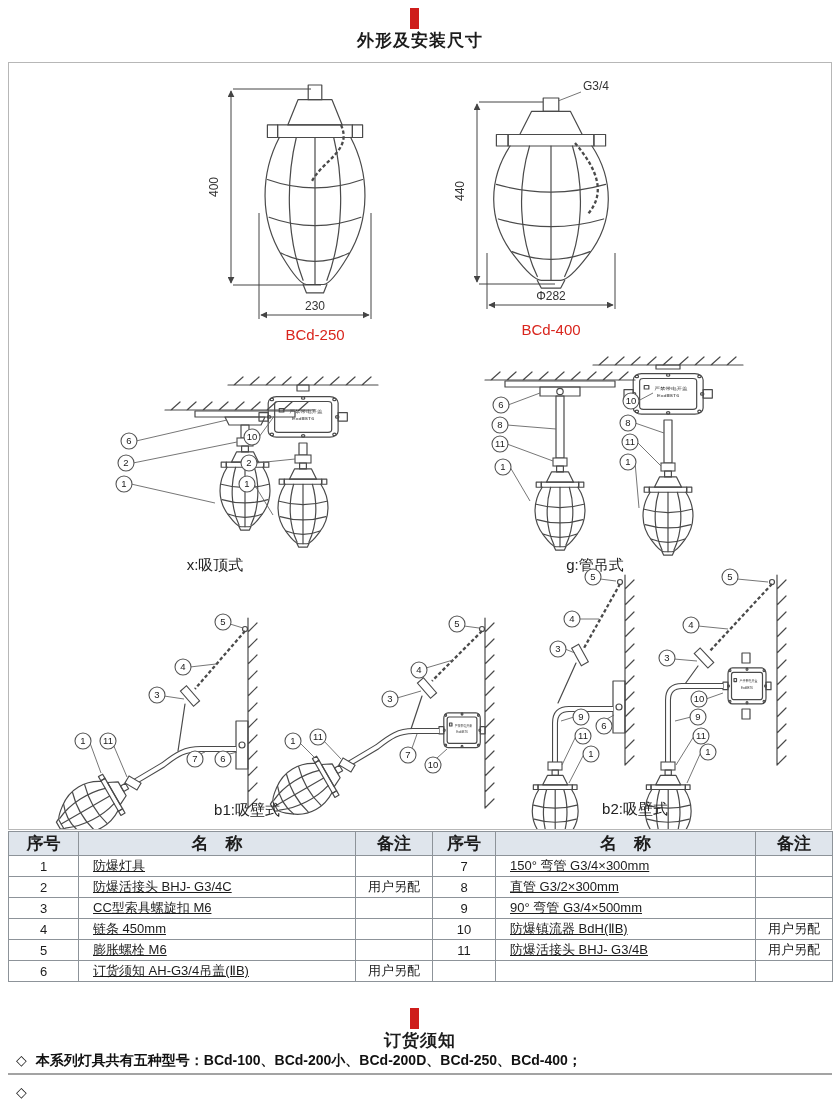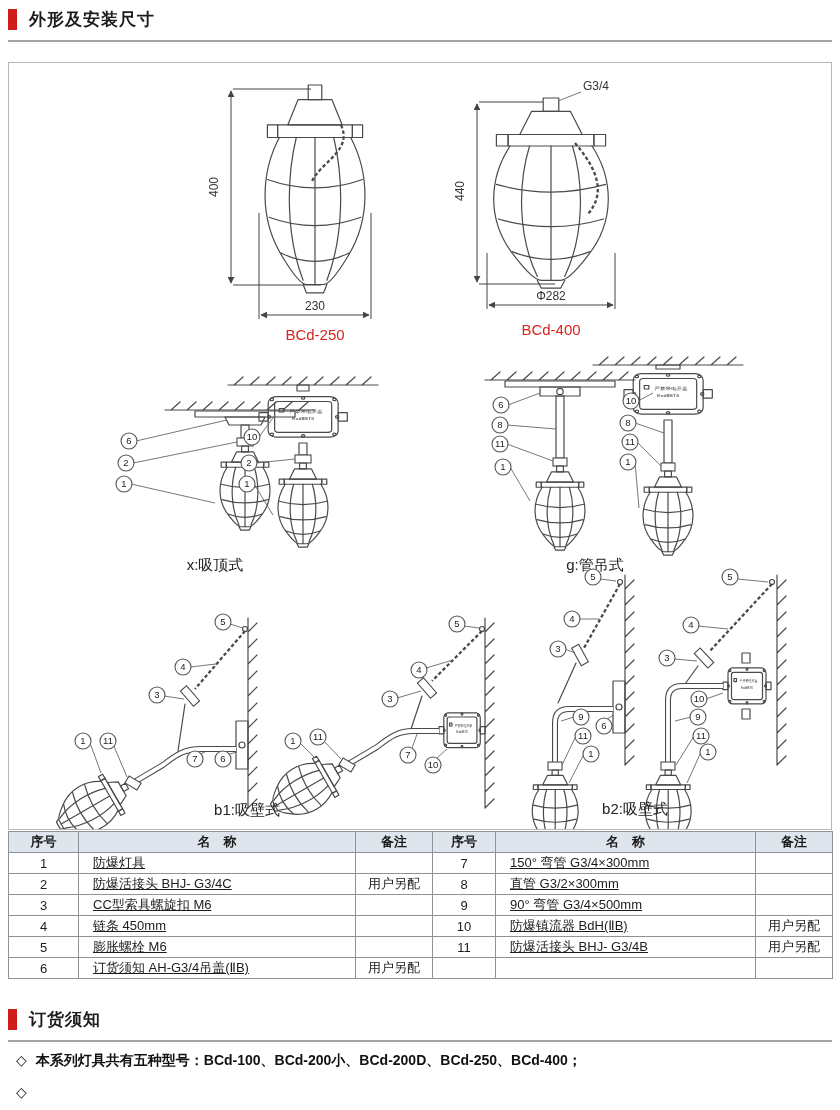--- a/index.html
+++ b/index.html
@@ -1,27 +1,27 @@
 <!DOCTYPE html>
 <html><head>
 <meta charset="utf-8">
 <style>
   html,body{margin:0;padding:0;}
   body{width:840px;height:1110px;background:#fff;position:relative;
        font-family:"Liberation Sans",sans-serif;color:#222;}
   .sec-head{position:absolute;left:8px;width:824px;display:flex;align-items:center;
-            border-bottom:2px solid #a3a3a3;padding-bottom:9px;}
+            border-bottom:2px solid #a3a3a3;padding-bottom:21px;flex-direction:column;}
   #sec1{top:8px;} #sec2{top:1008px;text-align:right;}
   .redbar{width:9px;height:21px;background:#ce1d1b;margin-right:12px;flex:0 0 auto;}
   .sec-title{font-size:17px;font-weight:bold;margin:0;letter-spacing:1px;color:#1c1c1c;}
   .panel{position:absolute;top:62px;left:8px;width:822px;height:766px;border:1px solid #b7b7b7;background:#fff;}
   table.parts{position:absolute;top:831px;left:8px;width:824px;border-collapse:collapse;
               table-layout:fixed;font-size:13px;color:#1c1c1c;}
   .parts th,.parts td{border:1px solid #8d9399;height:20px;padding:0;overflow:hidden;white-space:nowrap;}
-  .parts th{background:#dfe5ec;font-weight:bold;font-size:13px;}
+  .parts th{background:#dfe5ec;font-weight:bold;font-size:17px;}
   .parts td.c{text-align:center;}
   .parts td.n{text-align:left;padding-left:14px;text-decoration:underline;}
   .notes{position:absolute;top:1052px;left:16px;width:810px;}
   .note{display:flex;align-items:flex-start;font-size:14px;font-weight:bold;color:#111;margin:0 0 14px 0;}
   .note .bullet{margin-right:9px;font-weight:normal;}
   
   svg text{font-family:"Liberation Sans",sans-serif;}
   .d{stroke:#4a4a4a;stroke-width:1.2;fill:none;stroke-linecap:round;stroke-linejoin:round;}
   .m{stroke:#444;stroke-width:1;fill:none;}
   .ld{stroke:#666;stroke-width:0.9;fill:none;}

